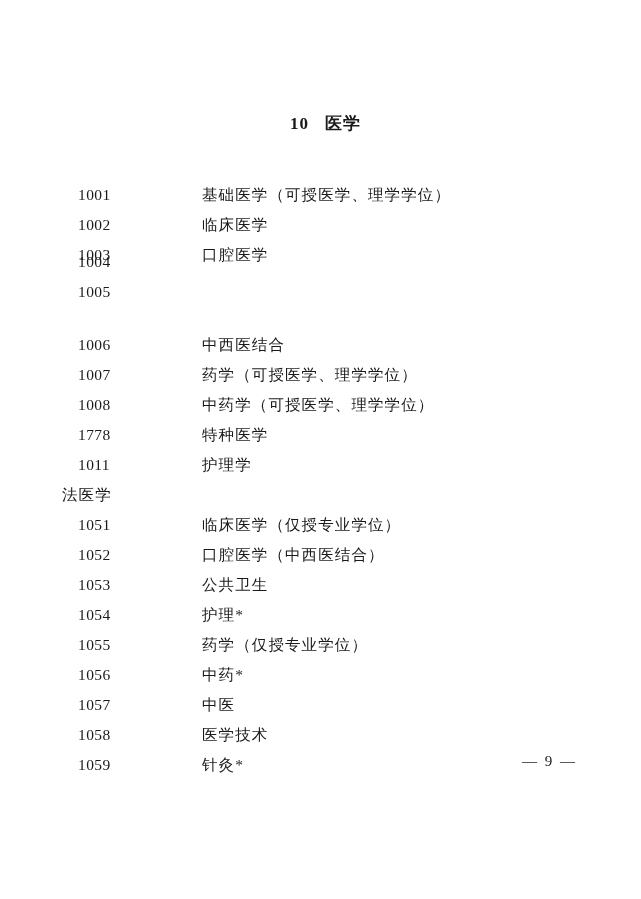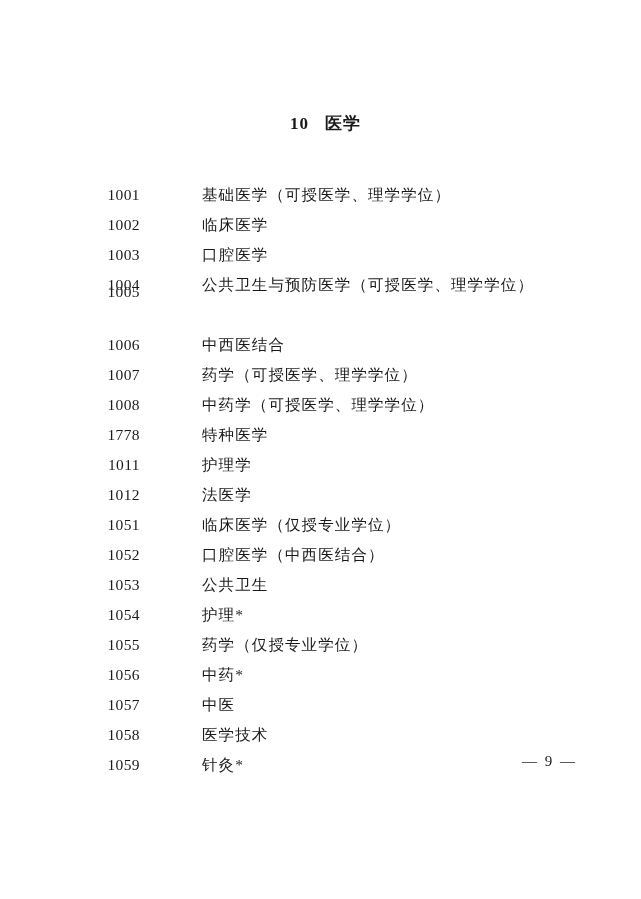--- a/index.html
+++ b/index.html
@@ -43,21 +43,21 @@
   }
   .entry {
     display: flex;
     align-items: baseline;
     height: 30px;
     line-height: 30px;
     font-size: 15.5px;
   }
   .entry-code {
     width: 62px;
-    text-align: right;
+    text-align: left;
     padding-left: 78px;
     flex: 0 0 auto;
     letter-spacing: 0.4px;
     font-family: "Liberation Serif", "DejaVu Serif", serif;
   }
   .entry-name {
     padding-left: 62px;
     letter-spacing: 1.1px;
     font-family: "Liberation Serif", "DejaVu Serif", serif;
     margin-top: 23px;
@@ -88,21 +88,20 @@
     <li class="entry">
       <span class="entry-code">1002</span>
       <span class="entry-name">临床医学</span>
     </li>
     <li class="entry">
       <span class="entry-code">1003</span>
       <span class="entry-name">口腔医学</span>
     </li>
     <li class="entry">
       <span class="entry-code">1004</span>
-      <span class="entry-name">公共卫生与预防医学（可授医学、理学学位）</span>
     </li>
     <li class="entry">
       <span class="entry-code">1005</span>
     </li>
     <li class="entry">
       <span class="entry-code">1006</span>
       <span class="entry-name">中西医结合</span>
     </li>
     <li class="entry">
       <span class="entry-code">1007</span>
@@ -114,21 +113,20 @@
     </li>
     <li class="entry">
       <span class="entry-code">1778</span>
       <span class="entry-name">特种医学</span>
     </li>
     <li class="entry">
       <span class="entry-code">1011</span>
       <span class="entry-name">护理学</span>
     </li>
     <li class="entry">
-      <span class="entry-code">1012</span>
       <span class="entry-name">法医学</span>
     </li>
     <li class="entry">
       <span class="entry-code">1051</span>
       <span class="entry-name">临床医学（仅授专业学位）</span>
     </li>
     <li class="entry">
       <span class="entry-code">1052</span>
       <span class="entry-name">口腔医学（中西医结合）</span>
     </li>

